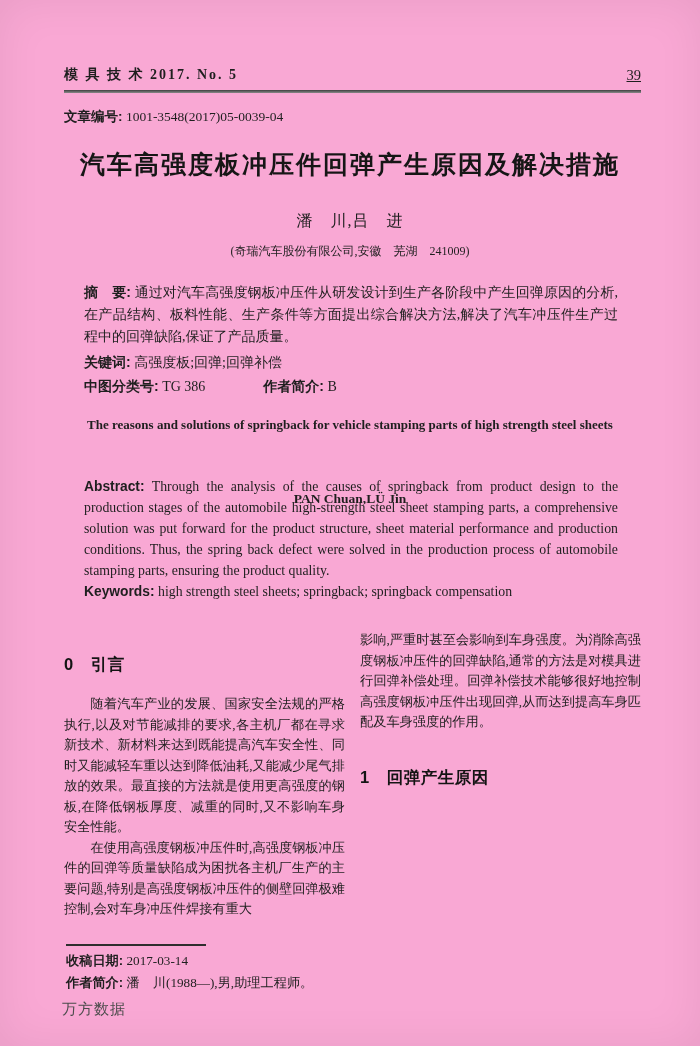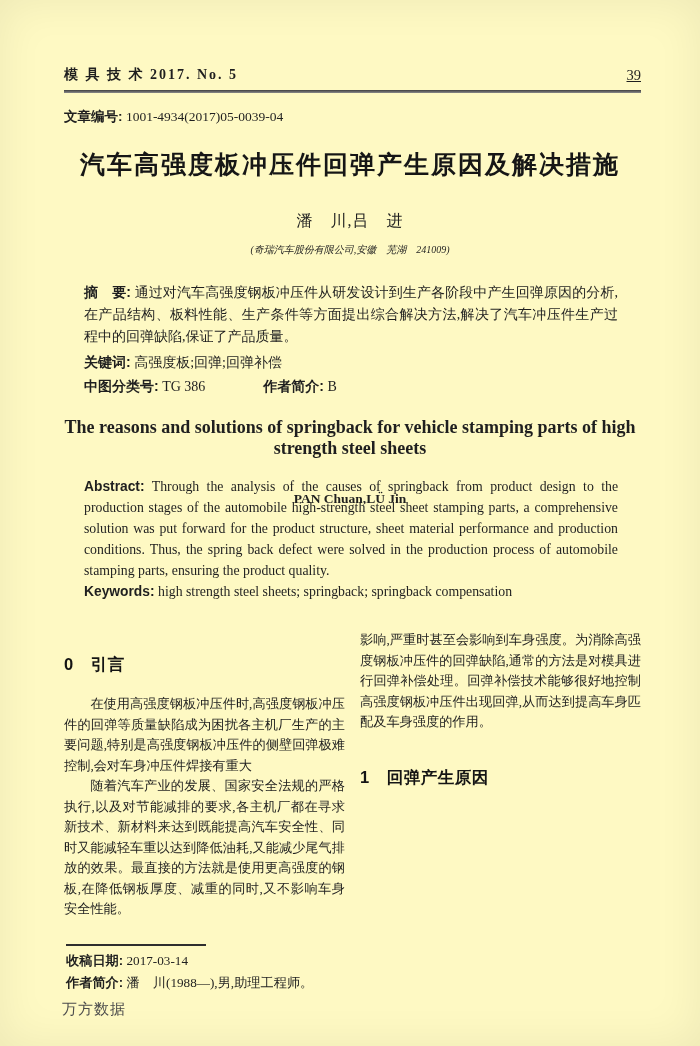--- a/index.html
+++ b/index.html
@@ -4,21 +4,21 @@
 <style>
   html, body { margin: 0; padding: 0; }
   body {
     width: 700px; height: 1046px;
     background: #f4f4f2;
     font-family: "Liberation Serif", "DejaVu Serif", serif;
   }
   .page {
     position: relative;
     width: 700px; height: 1046px;
-    background: #fef9c3;
+    background: #f9a8d4;
     color: #1f1f1f;
     overflow: hidden;
     box-shadow: inset 0 0 45px rgba(0,0,0,0.07);
   }
   .lbl  { font-family: "Liberation Sans", "DejaVu Sans", sans-serif; font-weight: bold; }
 
   .header-row {
     position: absolute; top: 66px; left: 64px; width: 577px;
     display: flex; justify-content: space-between; align-items: flex-end;
     font-size: 14px;
@@ -38,35 +38,35 @@
     text-align: center; font-size: 25px; font-weight: bold; letter-spacing: 2px;
     font-family: "Liberation Sans", "DejaVu Sans", sans-serif;
     color: #161616;
   }
   .authors {
     position: absolute; top: 211px; left: 0; width: 700px;
     text-align: center; font-size: 16px; letter-spacing: 1px;
   }
   .affiliation {
     position: absolute; top: 243px; left: 0; width: 700px;
-    text-align: center; font-size: 10px; font-style: italic;
+    text-align: center; font-size: 12px;
   }
 
   .cn-abstract {
     position: absolute; top: 281px; left: 84px; width: 534px;
     font-size: 14px; line-height: 22px; text-align: justify;
   }
   .cn-abstract p { margin: 0; }
   .cn-abstract .kw-line { margin-top: 3px; }
   .clc-line { display: flex; margin-top: 1px; }
   .clc-right { margin-left: 58px; }
 
   .en-title {
     position: absolute; top: 417px; left: 35px; width: 630px;
-    text-align: center; font-weight: bold; font-size: 18px;
+    text-align: center; font-weight: bold; font-size: 13px;
   }
   .en-authors {
     position: absolute; top: 447px; left: 0; width: 700px;
     text-align: center; font-weight: bold; font-size: 13.5px; margin-top: 44px;
   }
   .en-abstract {
     position: absolute; top: 476px; left: 84px; width: 534px;
     font-size: 13.8px; line-height: 21px; text-align: justify;
   }
   .en-abstract p { margin: 0; }
@@ -108,21 +108,21 @@
 <div class="page">
 
   <div class="header-row">
     <span class="journal-name">模 具 技 术  2017. No. 5</span>
     <span class="page-number">39</span>
   </div>
   <div class="header-rule"></div>
 
   <div class="article-id">
     <span class="lbl">文章编号:</span>
-    <span>1001-4934(2017)05-0039-04</span>
+    <span>1001-3548(2017)05-0039-04</span>
   </div>
 
   <div class="paper-title">汽车高强度板冲压件回弹产生原因及解决措施</div>
   <div class="authors">潘　川,吕　进</div>
   <div class="affiliation">(奇瑞汽车股份有限公司,安徽　芜湖　241009)</div>
 
   <div class="cn-abstract">
     <p><span class="lbl">摘　要:</span> <span>通过对汽车高强度钢板冲压件从研发设计到生产各阶段中产生回弹原因的分析,在产品结构、板料性能、生产条件等方面提出综合解决方法,解决了汽车冲压件生产过程中的回弹缺陷,保证了产品质量。</span></p>
     <p class="kw-line"><span class="lbl">关键词:</span> <span>高强度板;回弹;回弹补偿</span></p>
     <div class="clc-line">
@@ -135,22 +135,22 @@
   <div class="en-authors">PAN Chuan,LÜ Jin</div>
 
   <div class="en-abstract">
     <p><span class="lbl">Abstract:</span> <span>Through the analysis of the causes of springback from product design to the production stages of the automobile high-strength steel sheet stamping parts, a comprehensive solution was put forward for the product structure, sheet material performance and production conditions. Thus, the spring back defect were solved in the production process of automobile stamping parts, ensuring the product quality.</span></p>
     <p><span class="lbl">Keywords:</span> <span>high strength steel sheets; springback; springback compensation</span></p>
   </div>
 
   <div class="columns">
     <div class="col">
       <div class="section-heading heading-0">0　引言</div>
+      <p>随着汽车产业的发展、国家安全法规的严格执行,以及对节能减排的要求,各主机厂都在寻求新技术、新材料来达到既能提高汽车安全性、同时又能减轻车重以达到降低油耗,又能减少尾气排放的效果。最直接的方法就是使用更高强度的钢板,在降低钢板厚度、减重的同时,又不影响车身安全性能。</p>
       <p>在使用高强度钢板冲压件时,高强度钢板冲压件的回弹等质量缺陷成为困扰各主机厂生产的主要问题,特别是高强度钢板冲压件的侧壁回弹极难控制,会对车身冲压件焊接有重大</p>
-      <p>随着汽车产业的发展、国家安全法规的严格执行,以及对节能减排的要求,各主机厂都在寻求新技术、新材料来达到既能提高汽车安全性、同时又能减轻车重以达到降低油耗,又能减少尾气排放的效果。最直接的方法就是使用更高强度的钢板,在降低钢板厚度、减重的同时,又不影响车身安全性能。</p>
     </div>
     <div class="col">
       <p class="no-indent">影响,严重时甚至会影响到车身强度。为消除高强度钢板冲压件的回弹缺陷,通常的方法是对模具进行回弹补偿处理。回弹补偿技术能够很好地控制高强度钢板冲压件出现回弹,从而达到提高车身匹配及车身强度的作用。</p>
       <div class="section-heading heading-1">1　回弹产生原因</div>
     </div>
   </div>
 
   <div class="footnote-rule"></div>
   <div class="footnote">
     <p><span class="lbl">收稿日期:</span> <span>2017-03-14</span></p>

